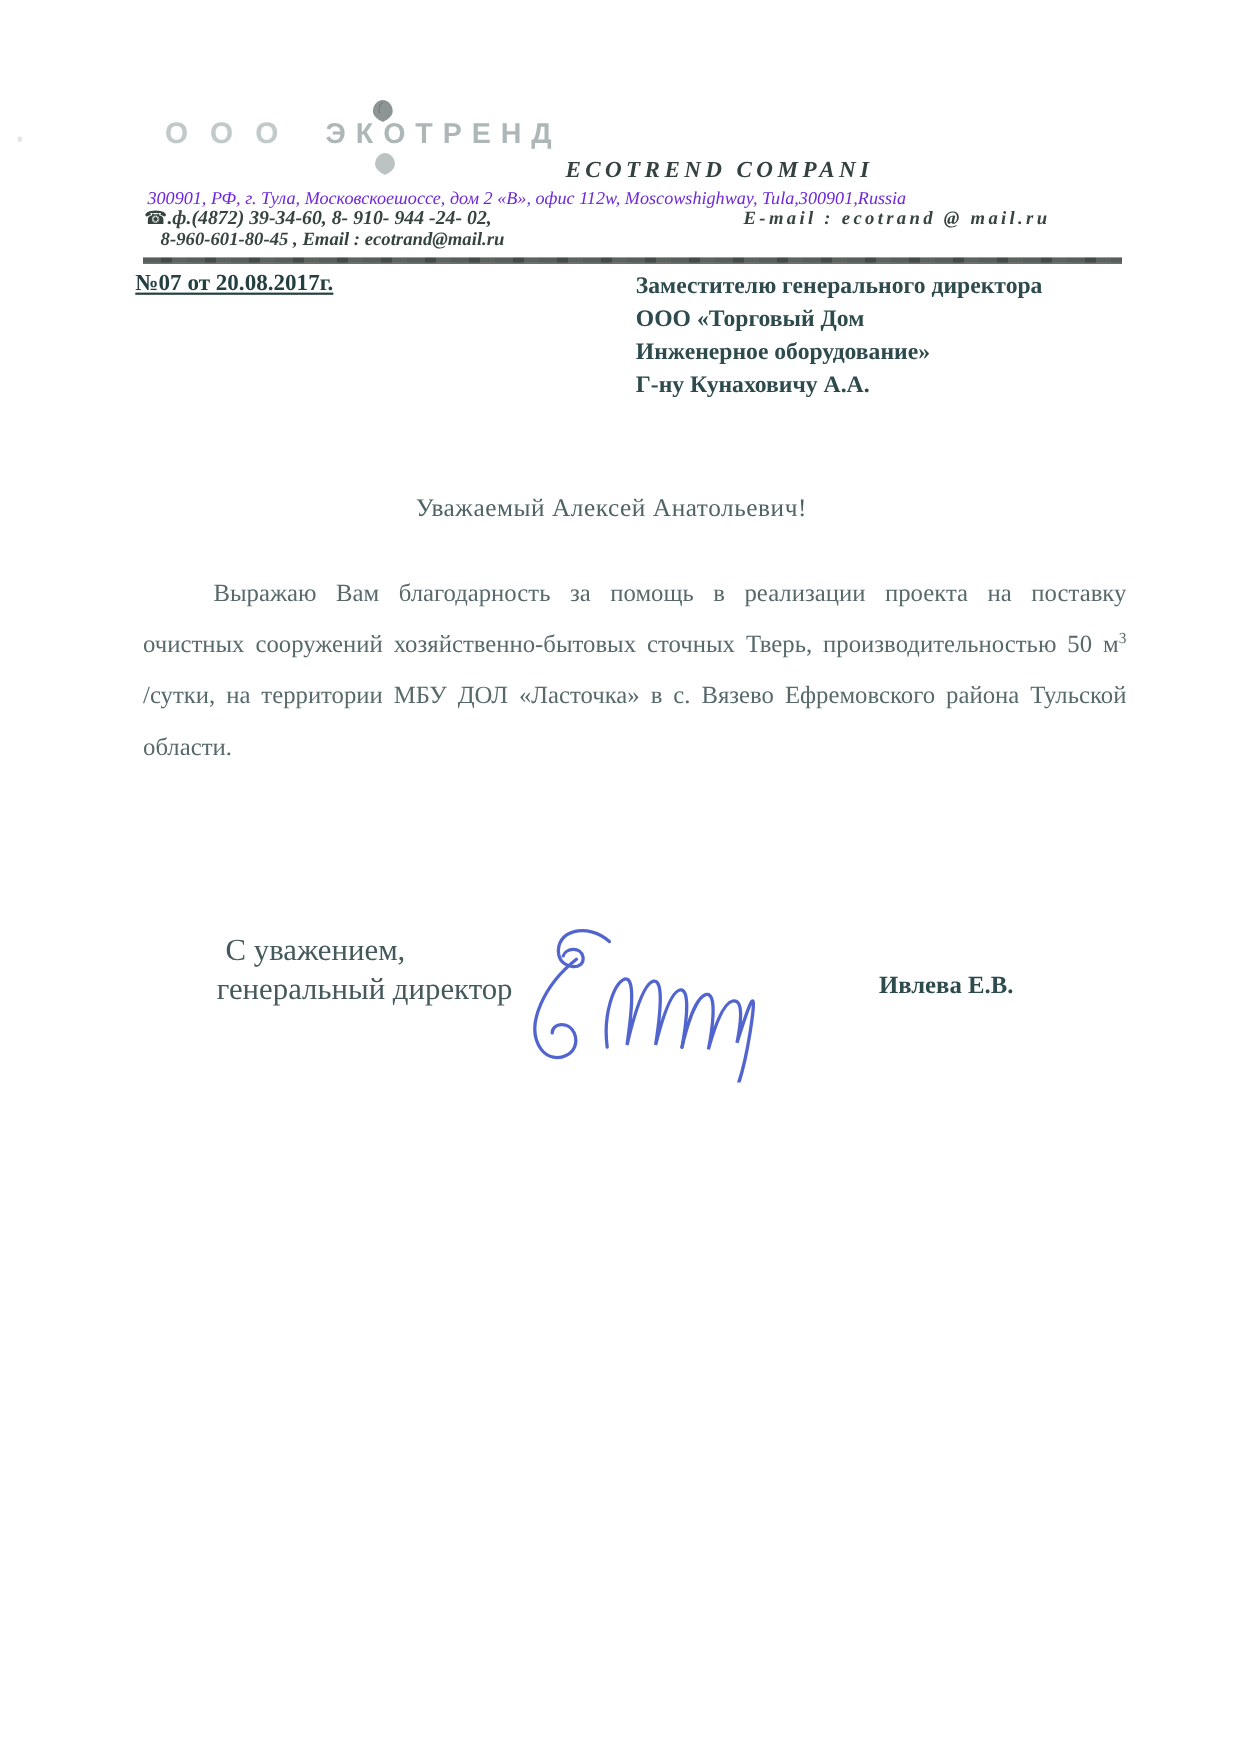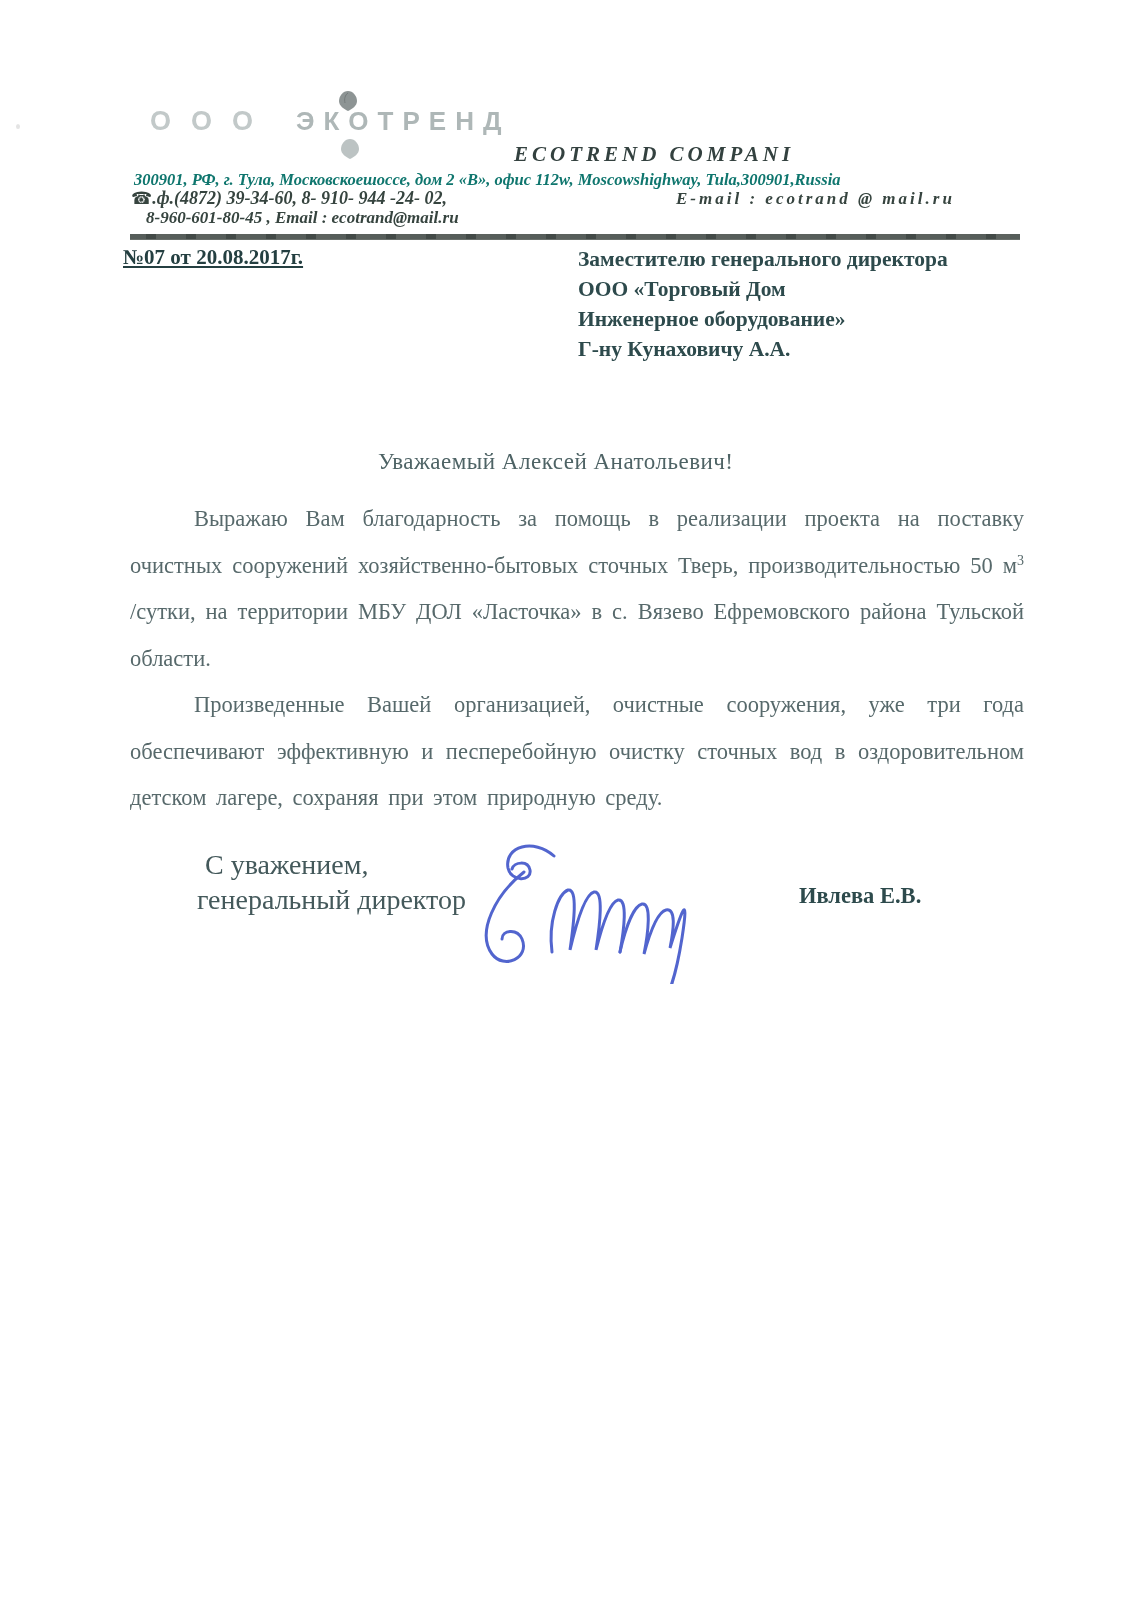--- a/index.html
+++ b/index.html
@@ -23,22 +23,22 @@
   .ornament { position:absolute; width:24px; height:22px; }
   .ornament-top { left:336px; top:90px; }
   .ornament-bottom { left:338px; top:138px; }
   .company-en {
     position:absolute; left:514px; top:142px;
     font-style:italic; font-weight:bold; font-size:21px;
     letter-spacing:4px; color:#33413f; white-space:nowrap;text-align:right;
   }
   .address-line {
     position:absolute; left:134px; top:170px;
-    font-style:italic; font-weight:bold; font-size:16.5px;
-    color:#0f766e; white-space:nowrap;
+    font-style:italic; font-weight:normal; font-size:16.5px;
+    color:#6d28d9; white-space:nowrap;
   }
   .phone-line1 {
     position:absolute; left:131px; top:188px;
     font-style:italic; font-weight:bold; font-size:18px;
     color:#36443f; white-space:nowrap;
   }
   .phone-line1 .tel-icon {
     font-style:normal; font-family:"DejaVu Sans", sans-serif;
     font-size:17px; color:#36443f;
   }
@@ -67,21 +67,21 @@
     position:absolute; left:578px; top:244px;
     font-weight:bold; font-size:21.5px; line-height:30px;
     color:#2d4a4c; white-space:nowrap;
   }
   
   .salutation {
     position:absolute; left:378px; top:449px;
     font-size:23px; letter-spacing:0.5px; color:#4e6365; white-space:nowrap;text-align:right;
   }
   .body-text {
-    position:absolute; left:130px; top:496px; width:894px;
+    position:absolute; left:130px; top:516px; width:894px;
     font-size:22.5px; line-height:46.5px; color:#57696b;
     text-align:justify; word-spacing:4px;
   }
   .body-text p { text-indent:64px; margin:0; }
   .body-text sup { font-size:14px; line-height:0; }
   
   .closing {
     position:absolute; left:197px; top:847px;
     font-size:28px; line-height:35px; color:#44595b; white-space:nowrap;
   }
@@ -124,21 +124,20 @@
     <div>Заместителю генерального директора</div>
     <div>ООО «Торговый Дом</div>
     <div>Инженерное оборудование»</div>
     <div>Г-ну Кунаховичу А.А.</div>
   </div>
 
   <div class="salutation">Уважаемый Алексей Анатольевич!</div>
 
   <div class="body-text">
     <p><span>Выражаю Вам благодарность за помощь в реализации проекта на поставку очистных сооружений хозяйственно-бытовых сточных Тверь, производительностью 50 м</span><sup>3</sup><span> /сутки, на территории МБУ ДОЛ «Ласточка» в с. Вязево Ефремовского района Тульской области.</span></p>
-    <p>Произведенные Вашей организацией, очистные сооружения, уже три года обеспечивают эффективную и песперебойную очистку сточных вод в оздоровительном детском лагере, сохраняя при этом природную среду.</p>
   </div>
 
   <div class="closing">
     <div class="c1">С уважением,</div>
     <div>генеральный директор</div>
   </div>
 
   <svg class="signature-svg" width="252" height="142" viewBox="0 0 252 142">
     <g fill="none" stroke="#3b50c8" stroke-width="3" stroke-linecap="round" opacity="0.88">
       <path d="M86 14 C66 -4 36 4 40 26 C43 40 64 40 62 28 C60 18 46 20 44 27"></path>

